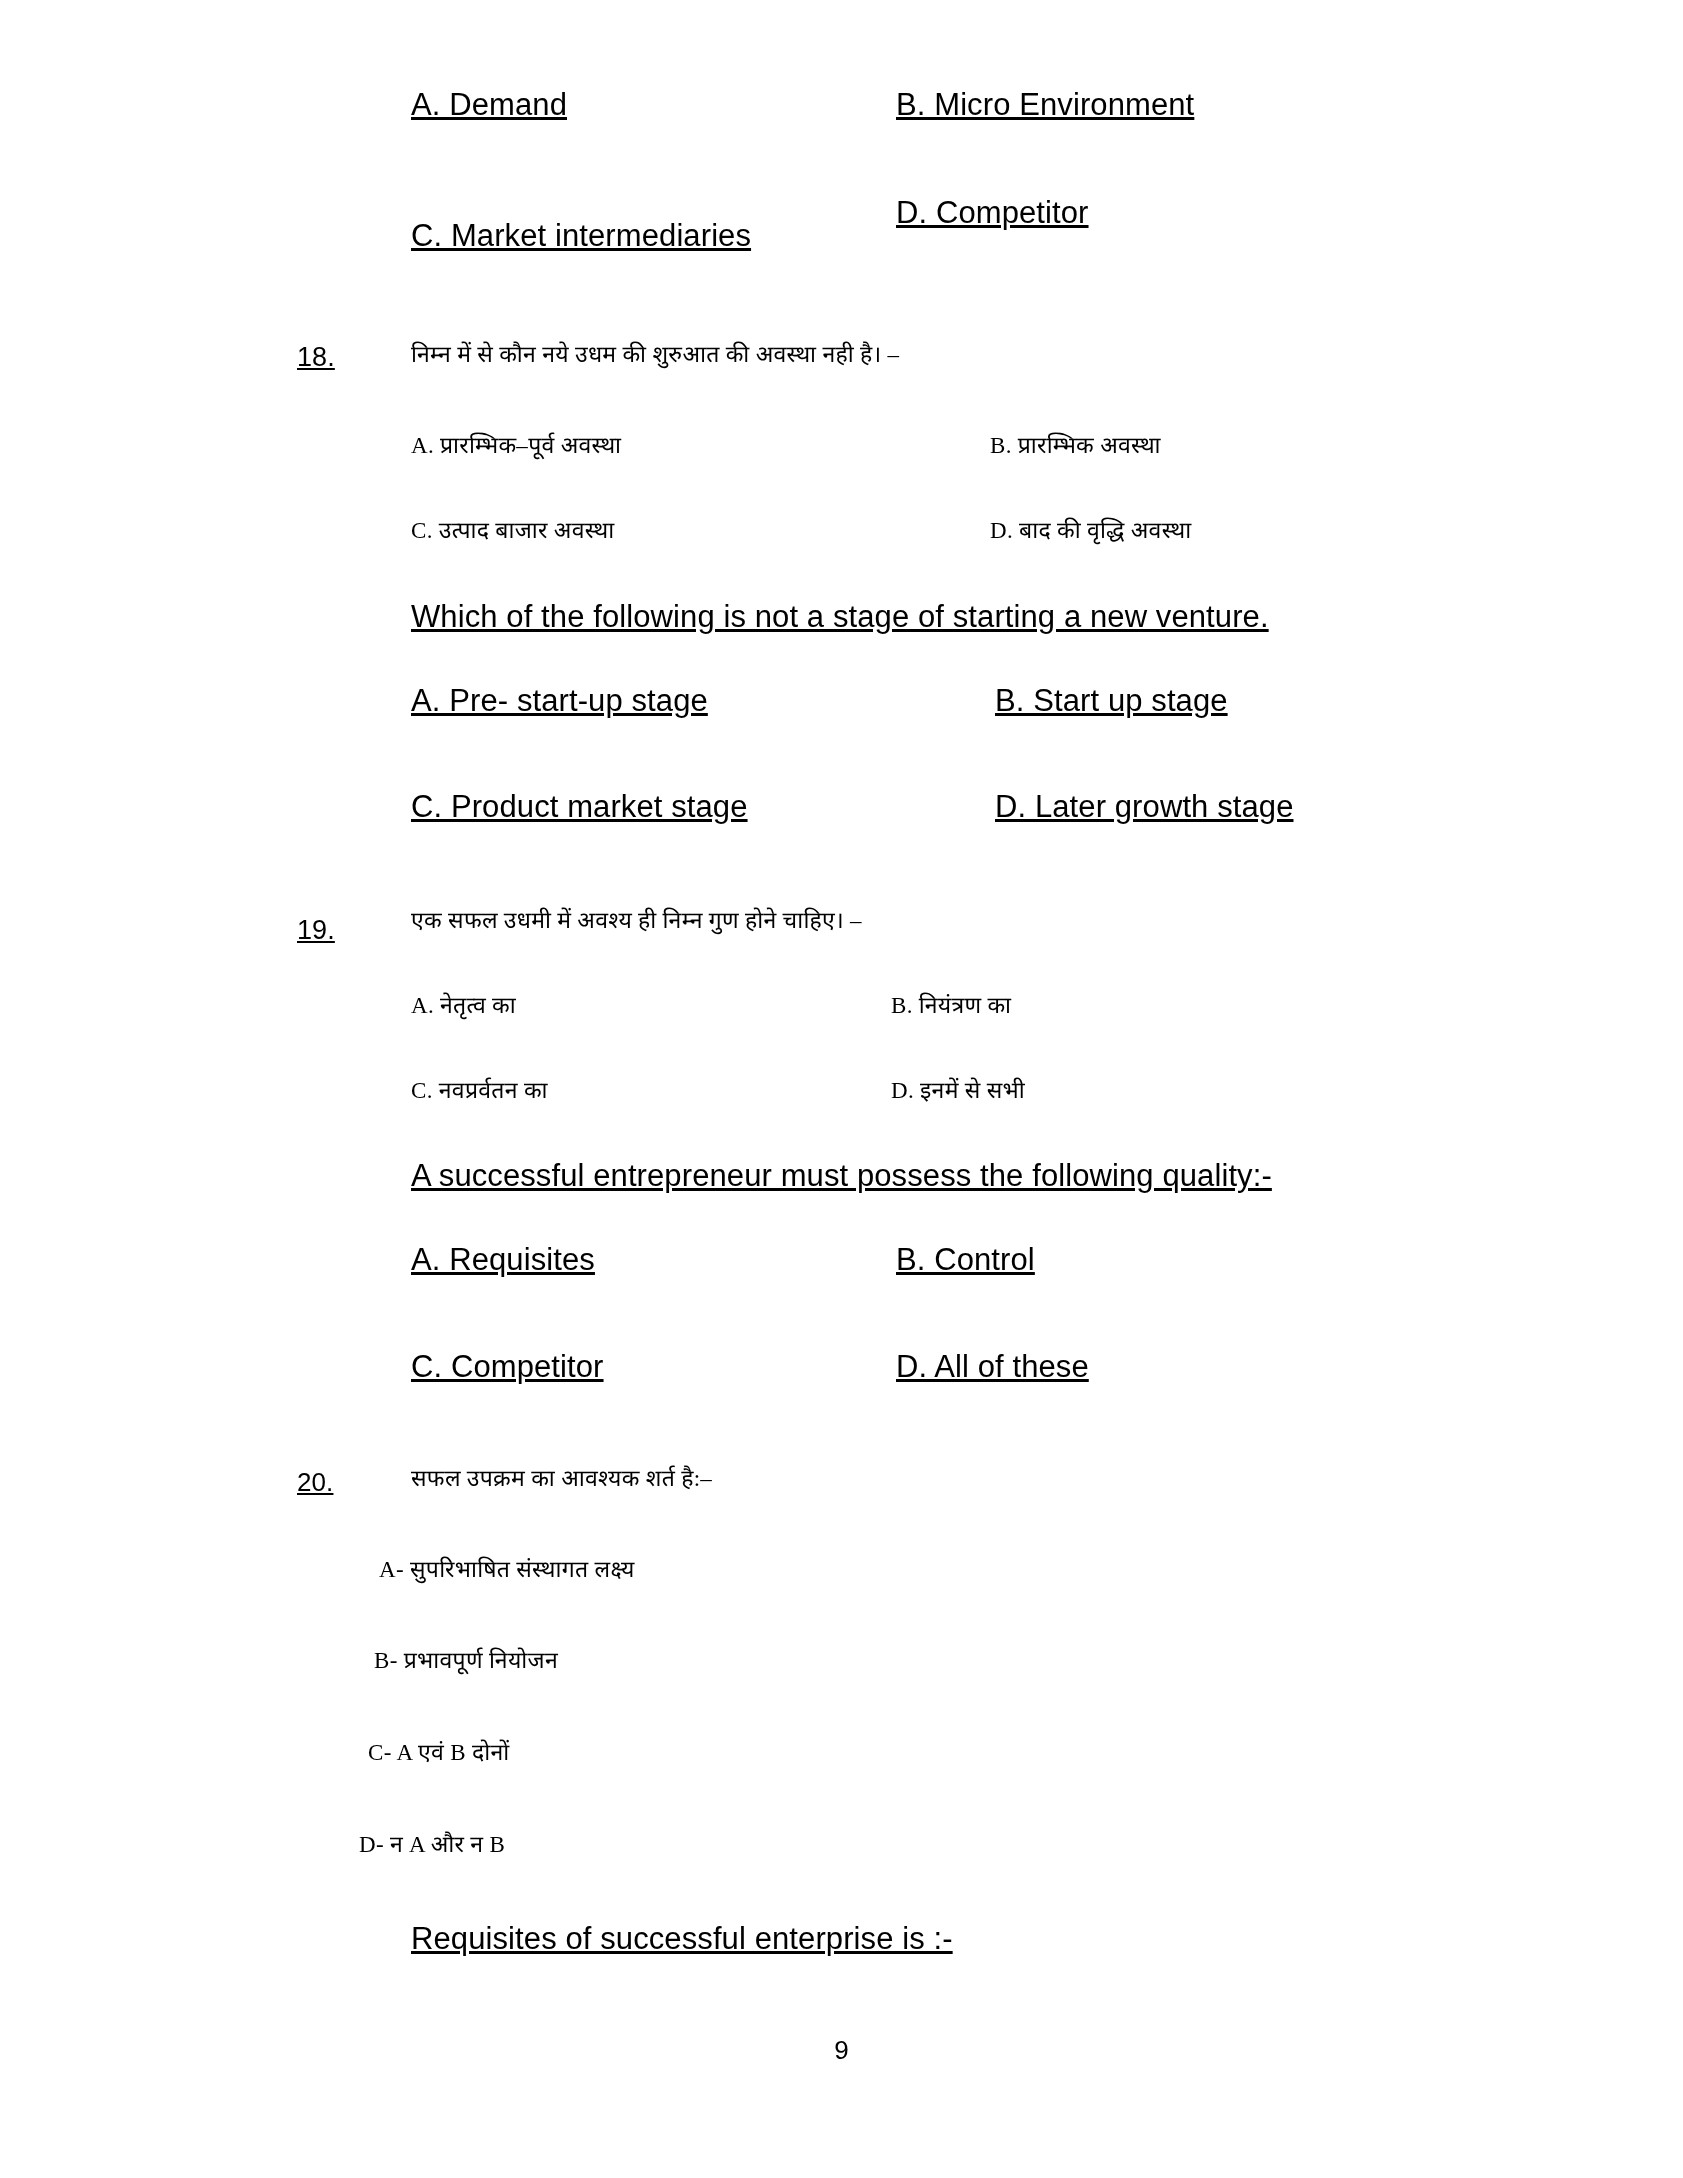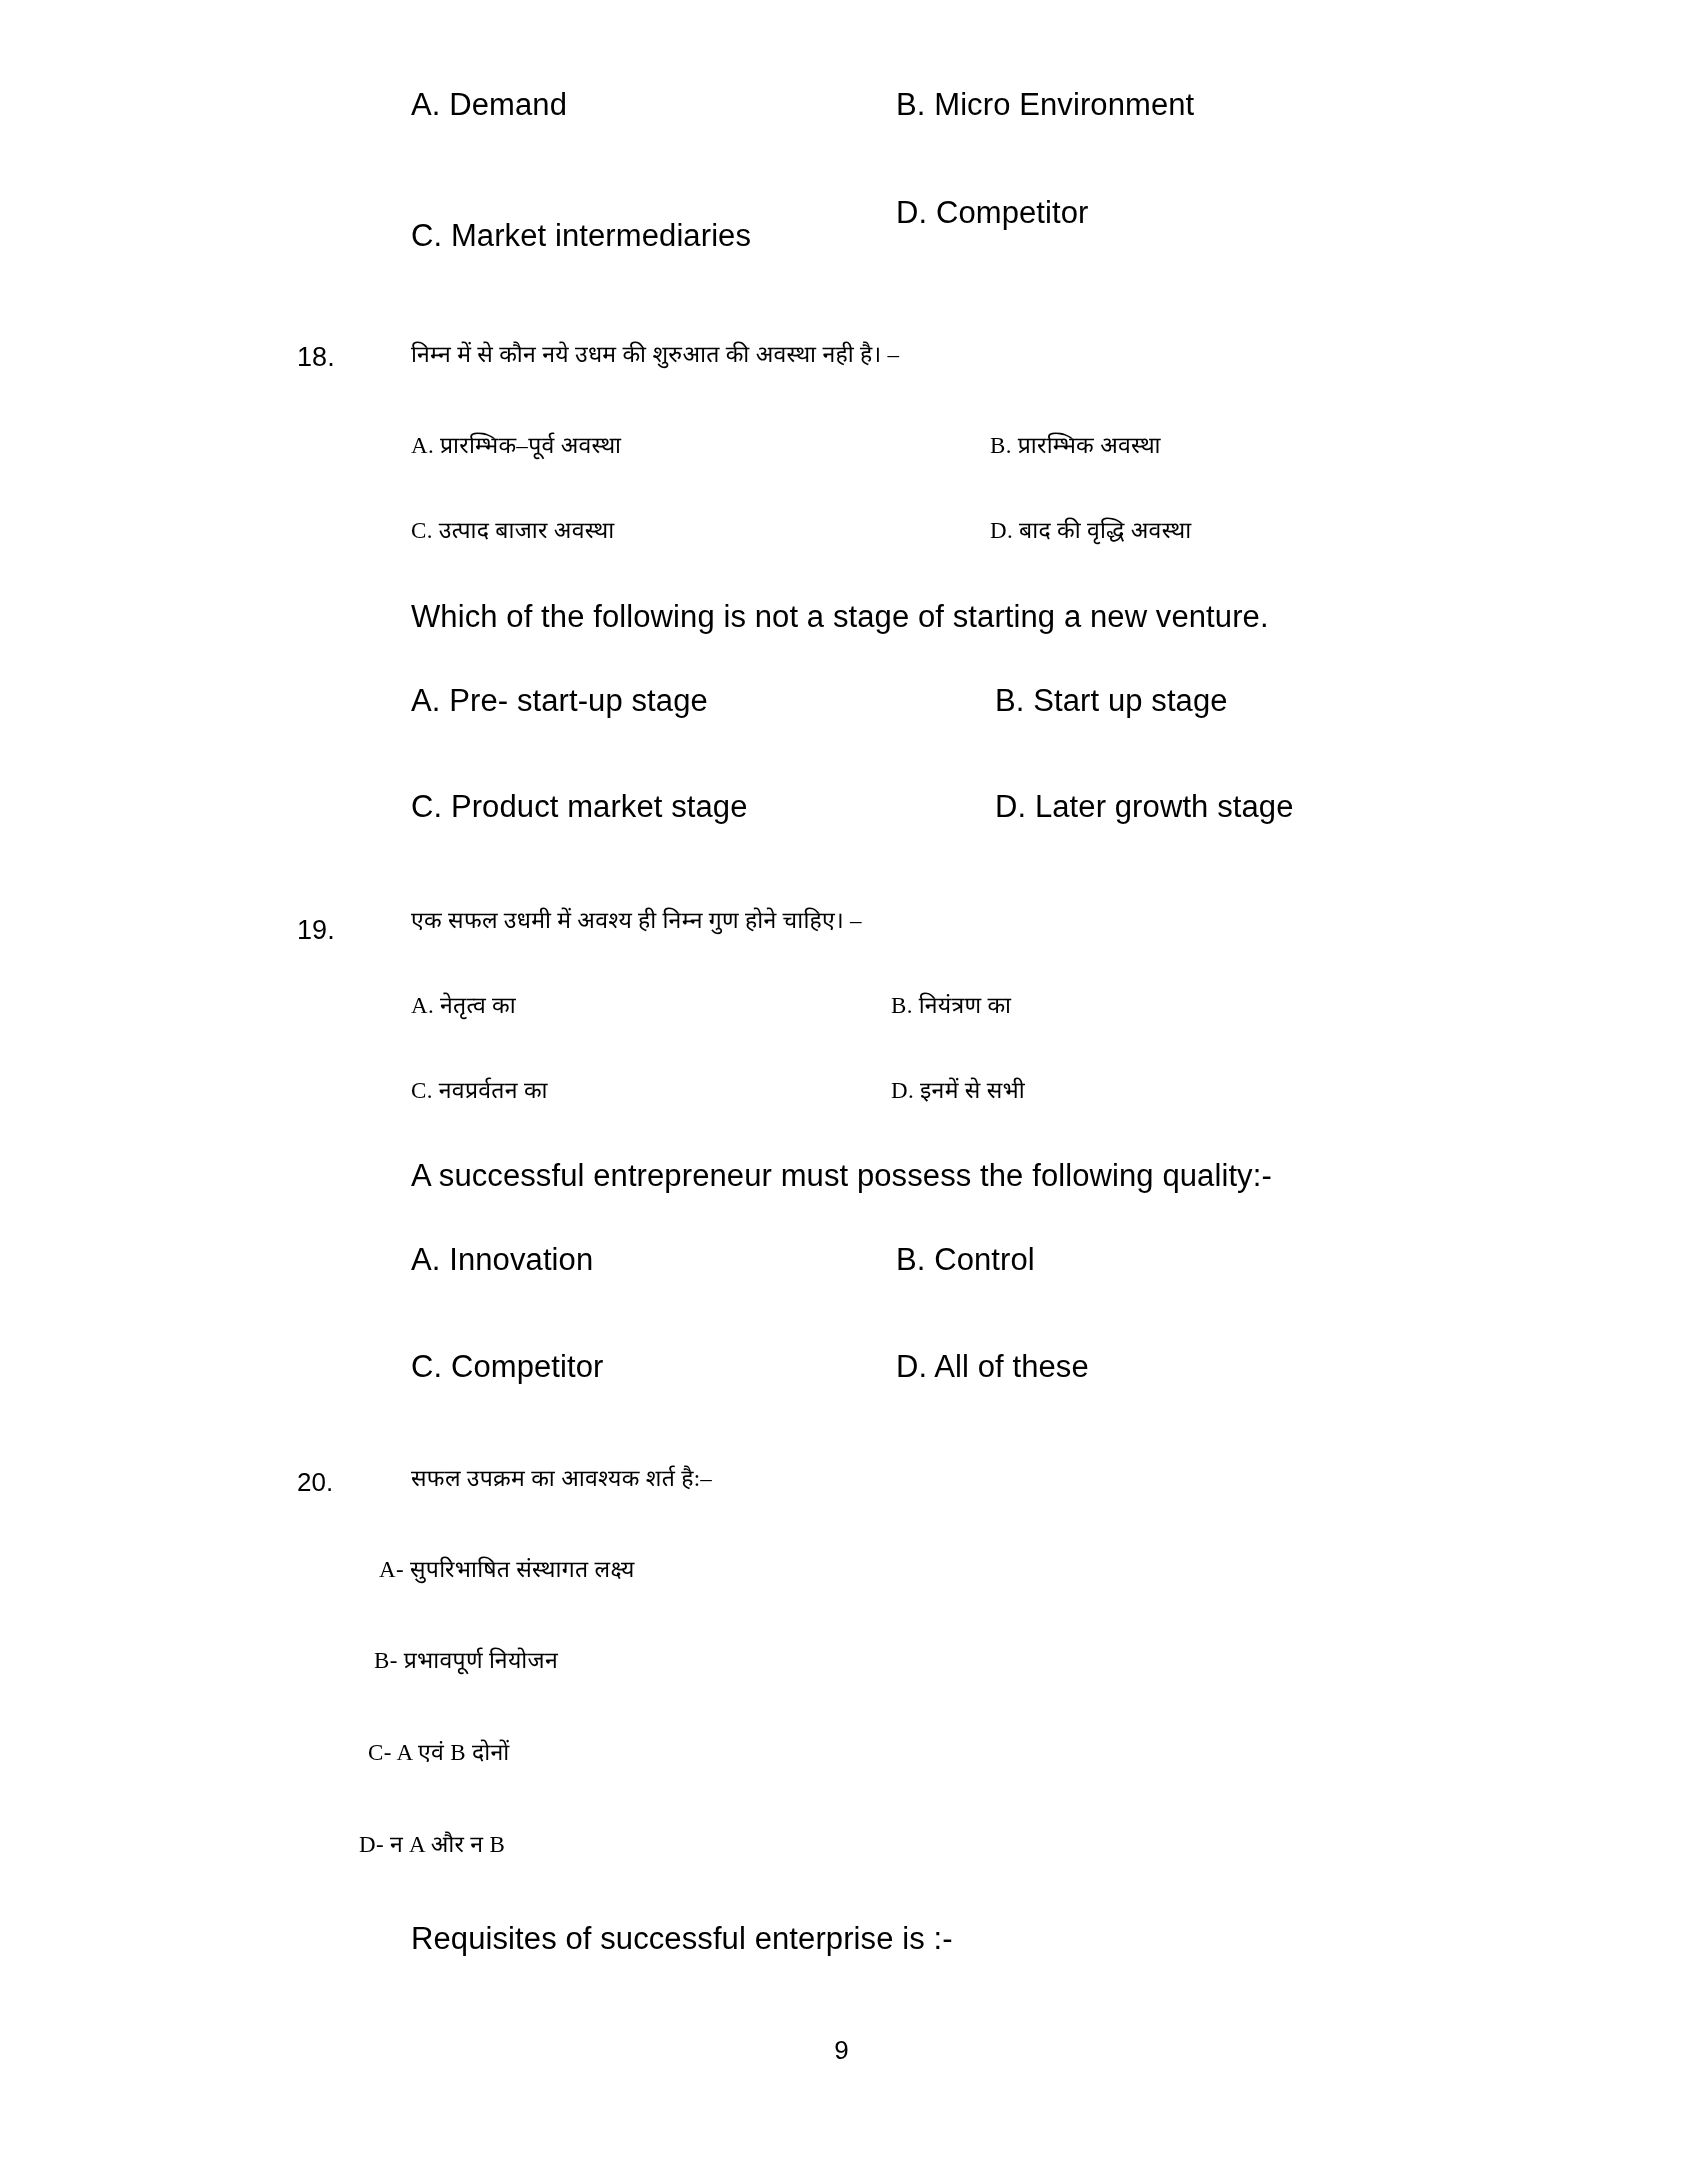--- a/index.html
+++ b/index.html
@@ -24,20 +24,21 @@
 
   .hindi {
     font-family: "Liberation Serif", "DejaVu Sans", serif;
     font-size: 23px;
     letter-spacing: 0.3px;
   }
   .english {
     font-family: "Liberation Sans", sans-serif;
     font-size: 31px;
     letter-spacing: 0.1px;
+    text-decoration: underline;
   }
 
   
   .abs {
     position: absolute;
     white-space: nowrap;
   }
 
   .footer-num {
     position: absolute;
@@ -121,21 +122,21 @@
   </div>
   <div class="abs" style="left:891px; top:1073px;">
     <span class="hindi">D. इनमें से सभी</span>
   </div>
 
   <div class="abs" style="left:411px; top:1158px;">
     <span class="english">A successful entrepreneur must possess the following quality:-</span>
   </div>
 
   <div class="abs" style="left:411px; top:1242px;">
-    <span class="english">A. Innovation</span>
+    <span class="english">A. Requisites</span>
   </div>
   <div class="abs" style="left:896px; top:1242px;">
     <span class="english">B. Control</span>
   </div>
   <div class="abs" style="left:411px; top:1349px;">
     <span class="english">C. Competitor</span>
   </div>
   <div class="abs" style="left:896px; top:1349px;">
     <span class="english">D. All of these</span>
   </div>

